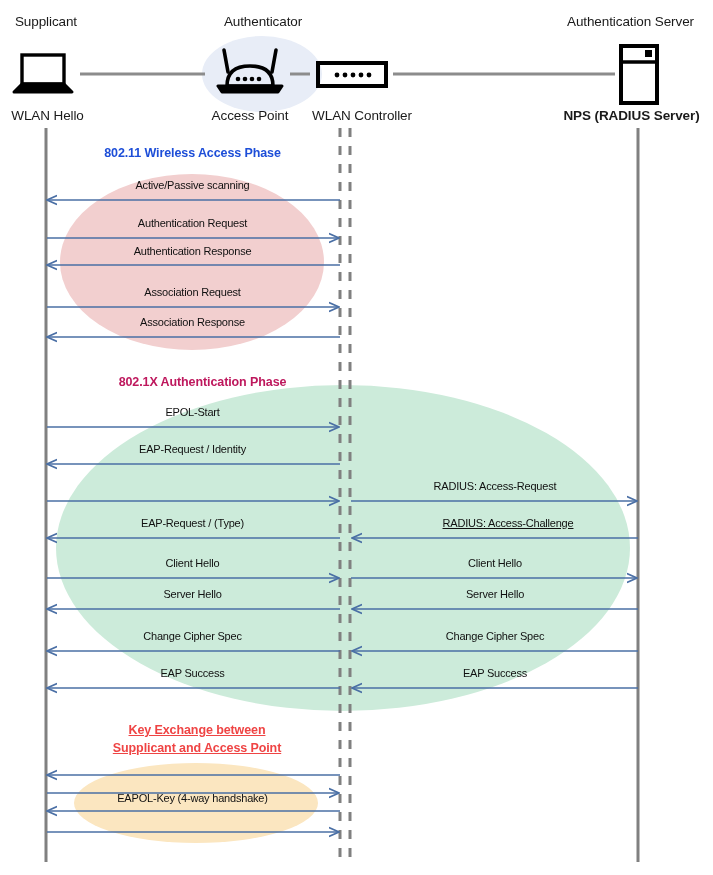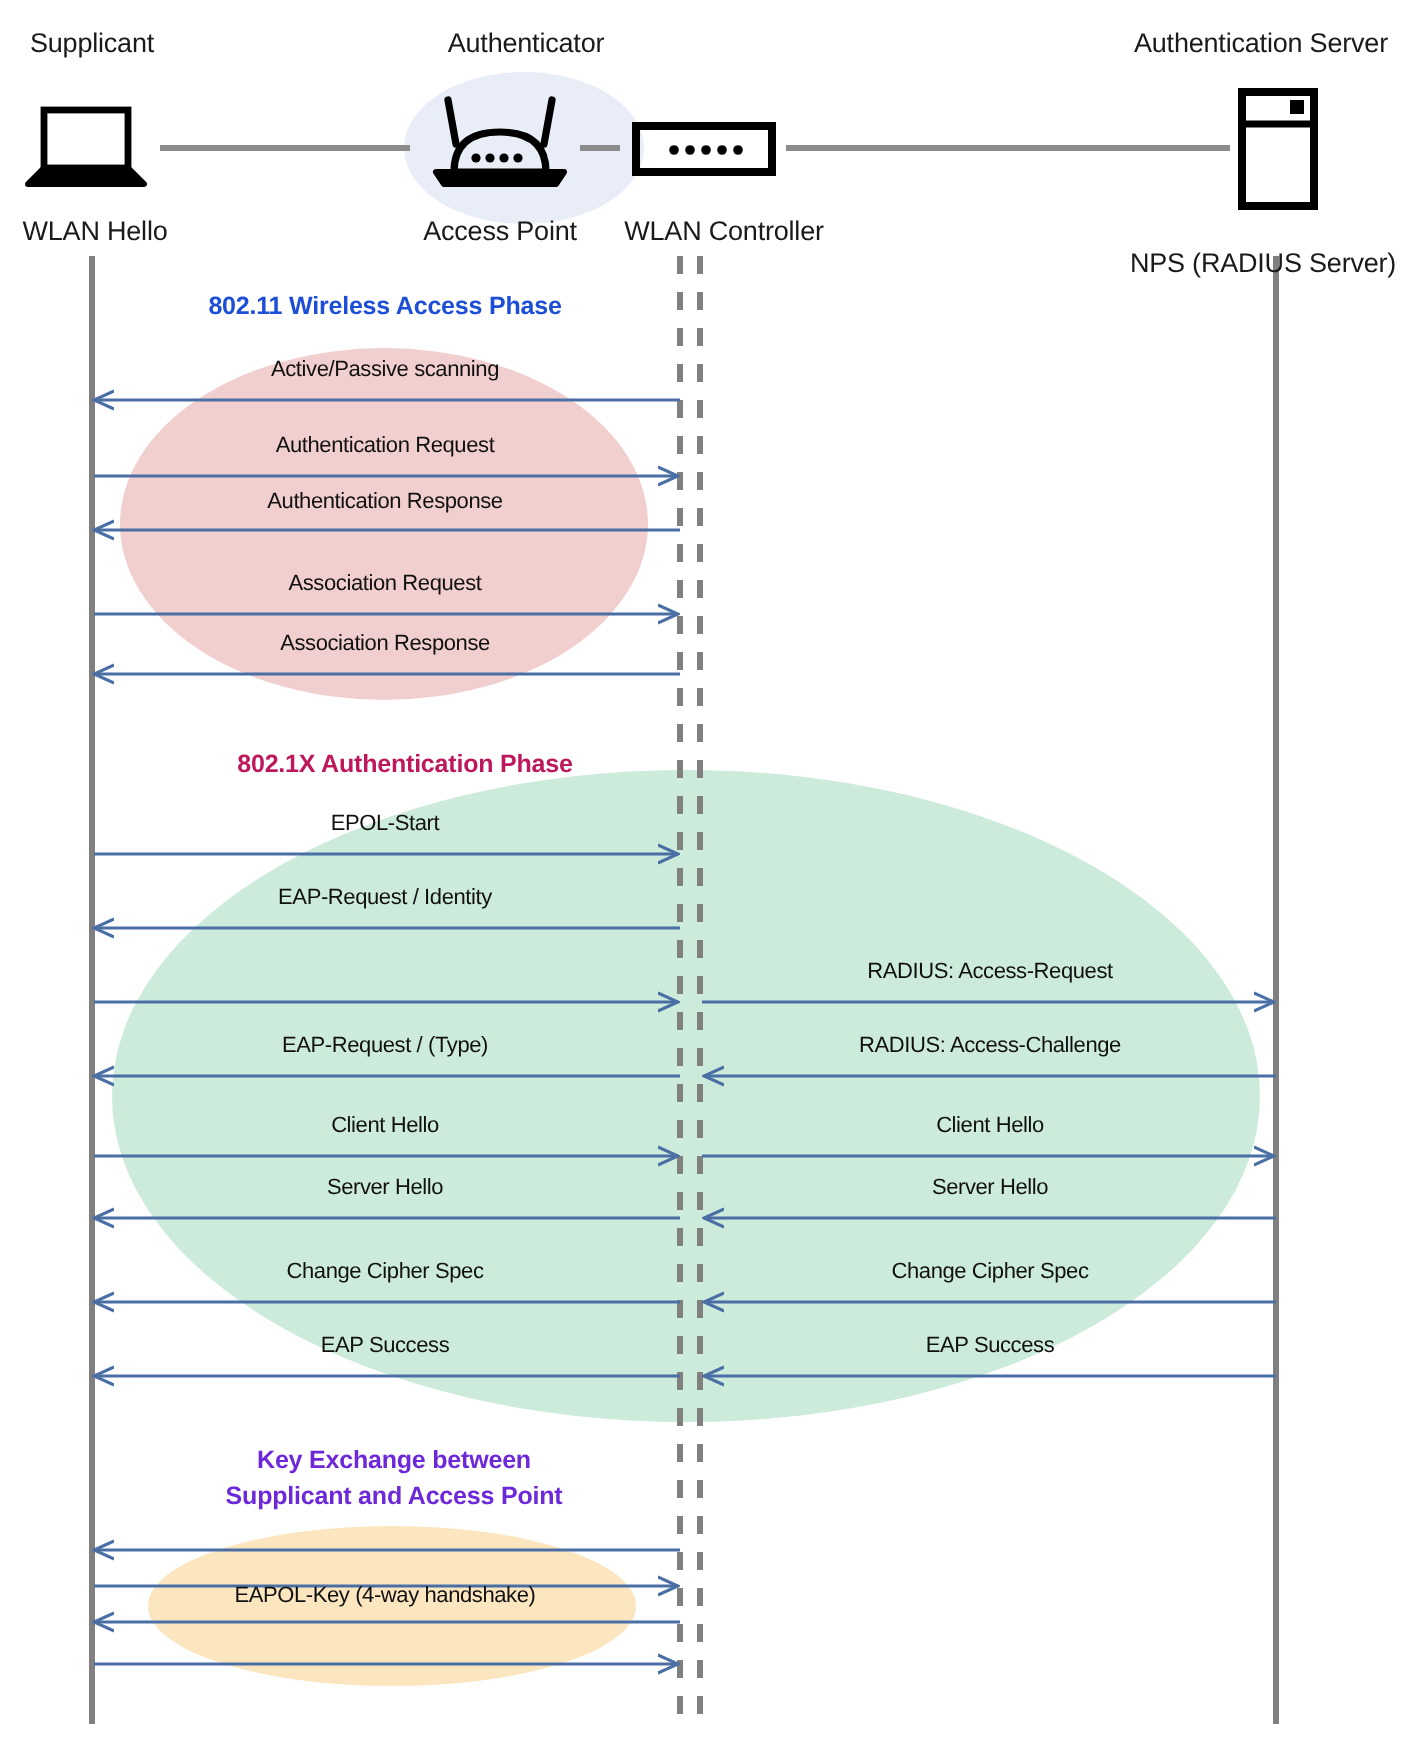--- a/index.html
+++ b/index.html
@@ -159,44 +159,44 @@
     </g>
   </svg>
 
   <div class="node-title" style="left:0px; top:14px; width:92px;">Supplicant</div>
   <div class="node-title" style="left:210px; top:14px; width:106px;">Authenticator</div>
   <div class="node-title" style="left:548px; top:14px; width:165px;">Authentication Server</div>
 
   <div class="node-caption" style="left:0px; top:108px; width:95px;">WLAN Hello</div>
   <div class="node-caption" style="left:195px; top:108px; width:110px;">Access Point</div>
   <div class="node-caption" style="left:302px; top:108px; width:120px;">WLAN Controller</div>
-  <div class="node-caption" style="left:550px; top:124px; width:163px;">NPS (RADIUS Server)</div>
+  <div class="node-caption" style="left:550px; top:108px; width:163px;font-weight:bold;">NPS (RADIUS Server)</div>
 
   <div class="phase-label" style="left:60px; top:146px; width:265px; color:#1d4ed8;">802.11 Wireless Access Phase</div>
   <div class="phase-label" style="left:70px; top:375px; width:265px; color:#be185d;">802.1X Authentication Phase</div>
-  <div class="phase-label two-line" style="left:72px; top:721px; width:250px; color:#6d28d9;">
+  <div class="phase-label two-line" style="left:72px; top:721px; width:250px; color:#ef4444;text-decoration:underline;">
     <div>Key Exchange between</div>
     <div>Supplicant and Access Point</div>
   </div>
 
   <div class="msg-label" style="left:55px; top:179px; width:275px;">Active/Passive scanning</div>
   <div class="msg-label" style="left:55px; top:217px; width:275px;">Authentication Request</div>
   <div class="msg-label" style="left:55px; top:245px; width:275px;">Authentication Response</div>
   <div class="msg-label" style="left:55px; top:286px; width:275px;">Association Request</div>
   <div class="msg-label" style="left:55px; top:316px; width:275px;">Association Response</div>
 
   <div class="msg-label" style="left:55px; top:406px; width:275px;">EPOL-Start</div>
   <div class="msg-label" style="left:55px; top:443px; width:275px;">EAP-Request / Identity</div>
   <div class="msg-label" style="left:55px; top:517px; width:275px;">EAP-Request / (Type)</div>
   <div class="msg-label" style="left:55px; top:557px; width:275px;">Client Hello</div>
   <div class="msg-label" style="left:55px; top:588px; width:275px;">Server Hello</div>
   <div class="msg-label" style="left:55px; top:630px; width:275px;">Change Cipher Spec</div>
   <div class="msg-label" style="left:55px; top:667px; width:275px;">EAP Success</div>
   <div class="msg-label" style="left:55px; top:792px; width:275px;">EAPOL-Key (4-way handshake)</div>
 
   <div class="msg-label" style="left:355px; top:480px; width:280px;">RADIUS: Access-Request</div>
-  <div class="msg-label" style="left:355px; top:517px; width:280px;">RADIUS: Access-Challenge</div>
+  <div class="msg-label" style="left:368px; top:517px; width:280px;text-decoration:underline;">RADIUS: Access-Challenge</div>
   <div class="msg-label" style="left:355px; top:557px; width:280px;">Client Hello</div>
   <div class="msg-label" style="left:355px; top:588px; width:280px;">Server Hello</div>
   <div class="msg-label" style="left:355px; top:630px; width:280px;">Change Cipher Spec</div>
   <div class="msg-label" style="left:355px; top:667px; width:280px;">EAP Success</div>
 
 </div>
 
 </body></html>

